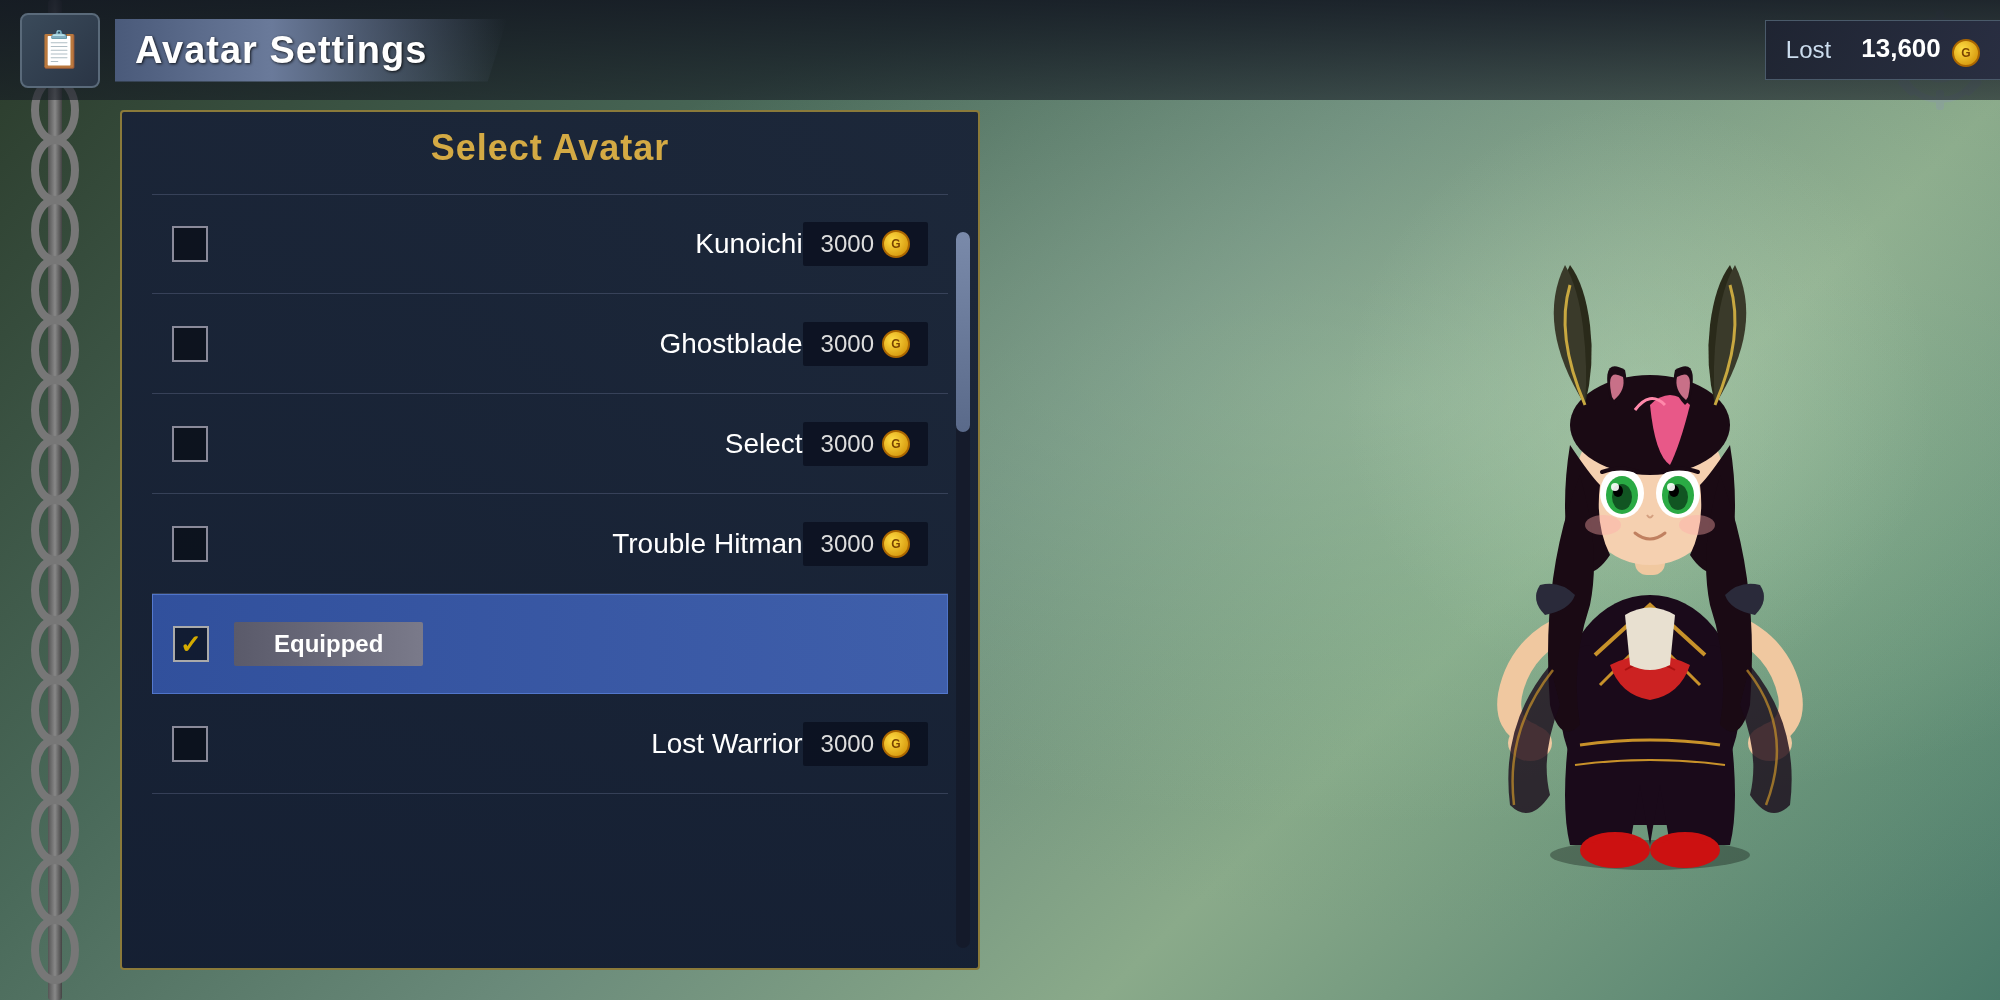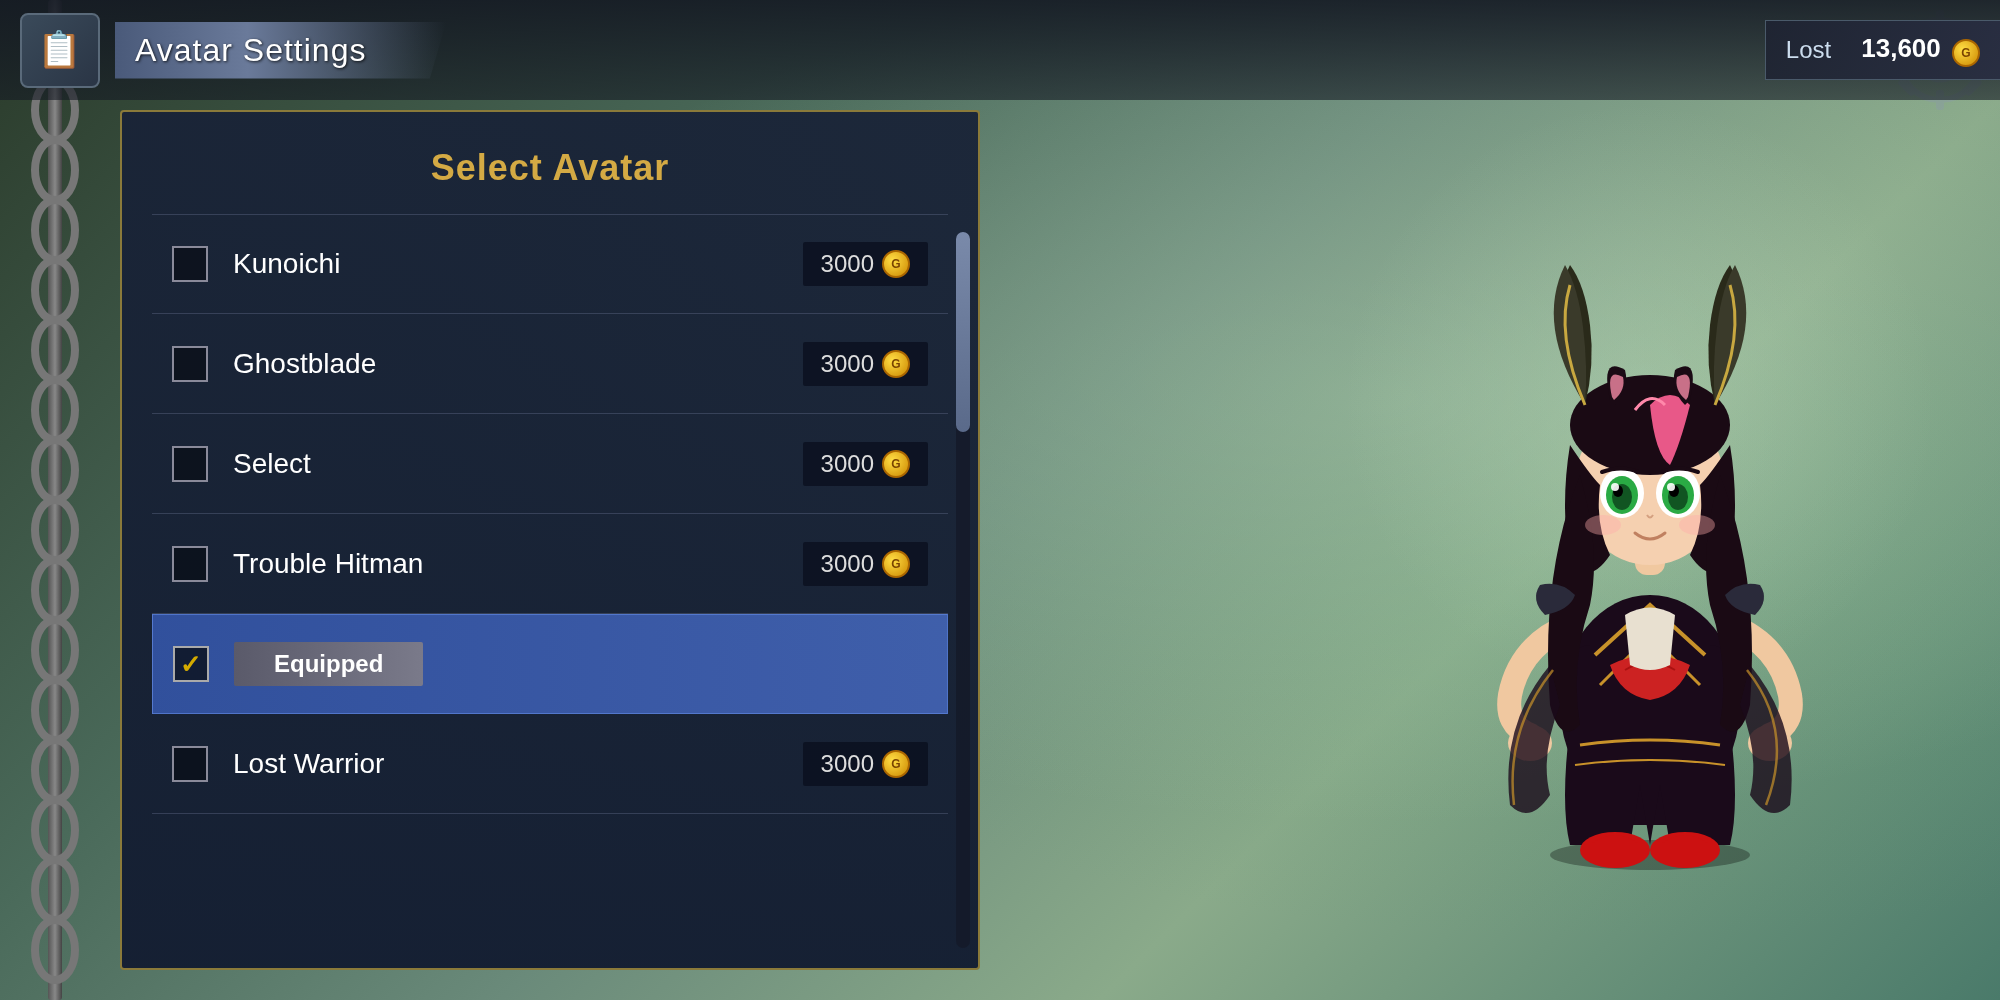--- a/index.html
+++ b/index.html
@@ -64,22 +64,22 @@
       font-size: 36px;
     }
 
     .header-title-bar {
       background: linear-gradient(90deg, #4a5a7a 0%, #6a7a9a 40%, rgba(70,80,100,0) 100%);
       padding: 10px 80px 10px 20px;
       clip-path: polygon(0 0, 100% 0, 95% 100%, 0 100%);
     }
 
     .header-title {
-      font-size: 32px;
-      font-weight: normal;
+      font-size: 38px;
+      font-weight: bold;
       color: #ffffff;
       text-shadow: 1px 1px 3px rgba(0,0,0,0.8);
       letter-spacing: 1px;
       margin-top: 28px;
     }
 
     
     .gold-display {
       position: absolute;
       top: 20px;
@@ -136,40 +136,41 @@
       left: 120px;
       width: 860px;
       height: 860px;
       background: linear-gradient(180deg, rgba(25,35,55,0.95) 0%, rgba(20,30,50,0.98) 100%);
       border: 2px solid #8a7a3a;
       border-radius: 4px;
     }
 
     .panel-title {
       text-align: center;
-      padding: 35px 20px 25px;
+      padding: 15px 20px 25px;
       font-size: 36px;
       color: #d4aa44;
       font-weight: bold;
       letter-spacing: 1px;
     }
 
     
     .avatar-list {
       padding: 0 30px;
     }
 
     .avatar-item {
       display: flex;
       align-items: center;
       padding: 0 20px;
       height: 100px;
       border-bottom: 1px solid rgba(100,110,140,0.4);
       cursor: pointer;
       position: relative;
+      text-align: right;
     }
 
     .avatar-item:first-child {
       border-top: 1px solid rgba(100,110,140,0.4);
     }
 
     .avatar-item.selected {
       background: linear-gradient(90deg, rgba(60,100,200,0.7) 0%, rgba(80,120,220,0.7) 100%);
       border: 1px solid rgba(100,140,230,0.6);
     }

